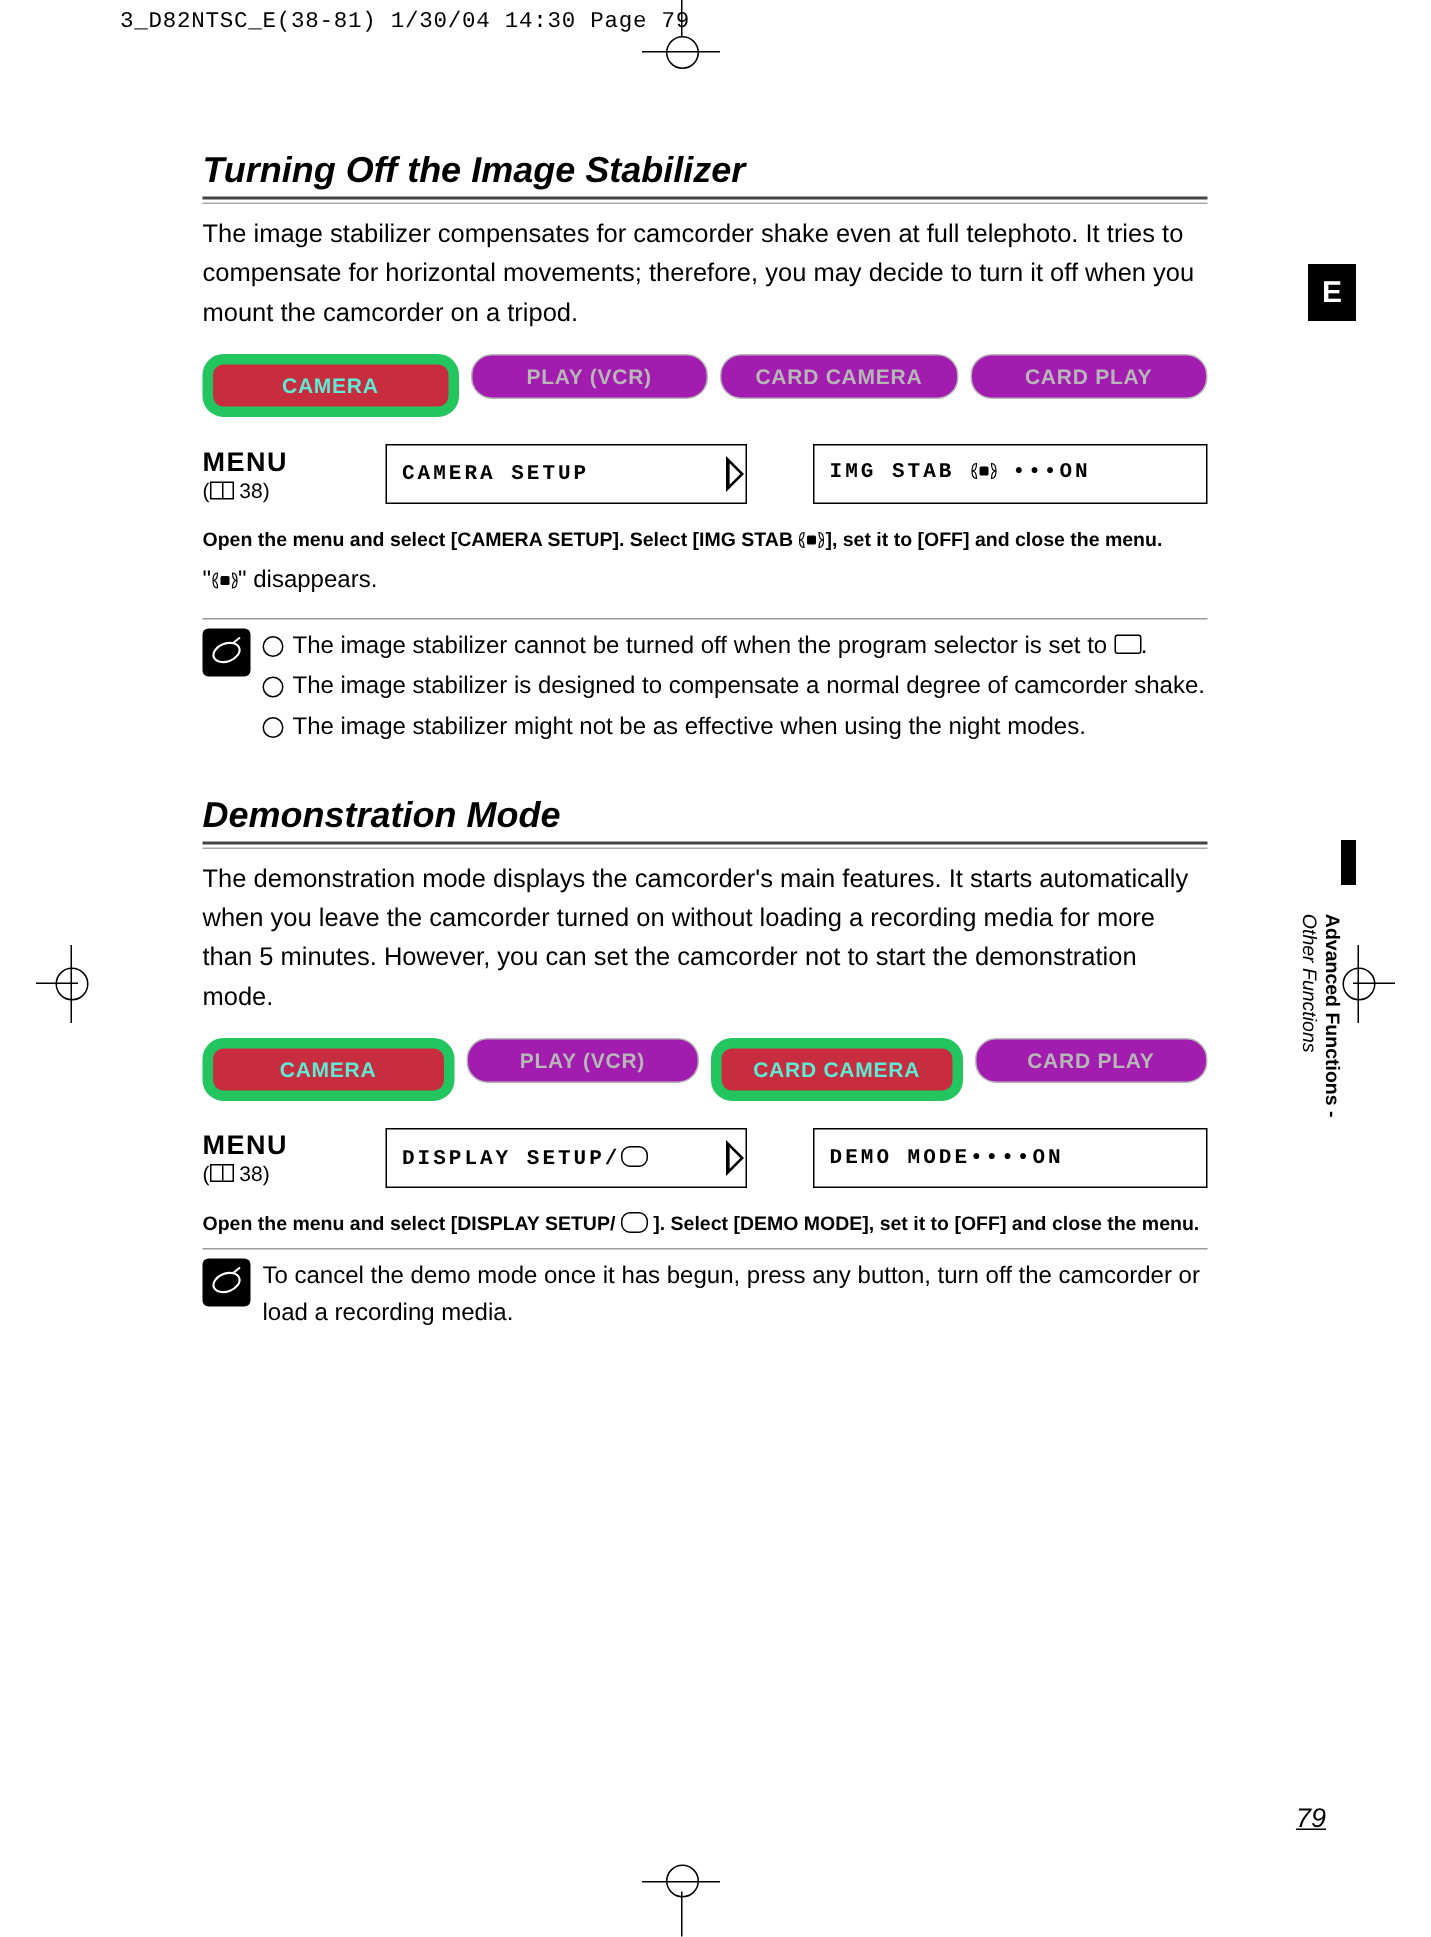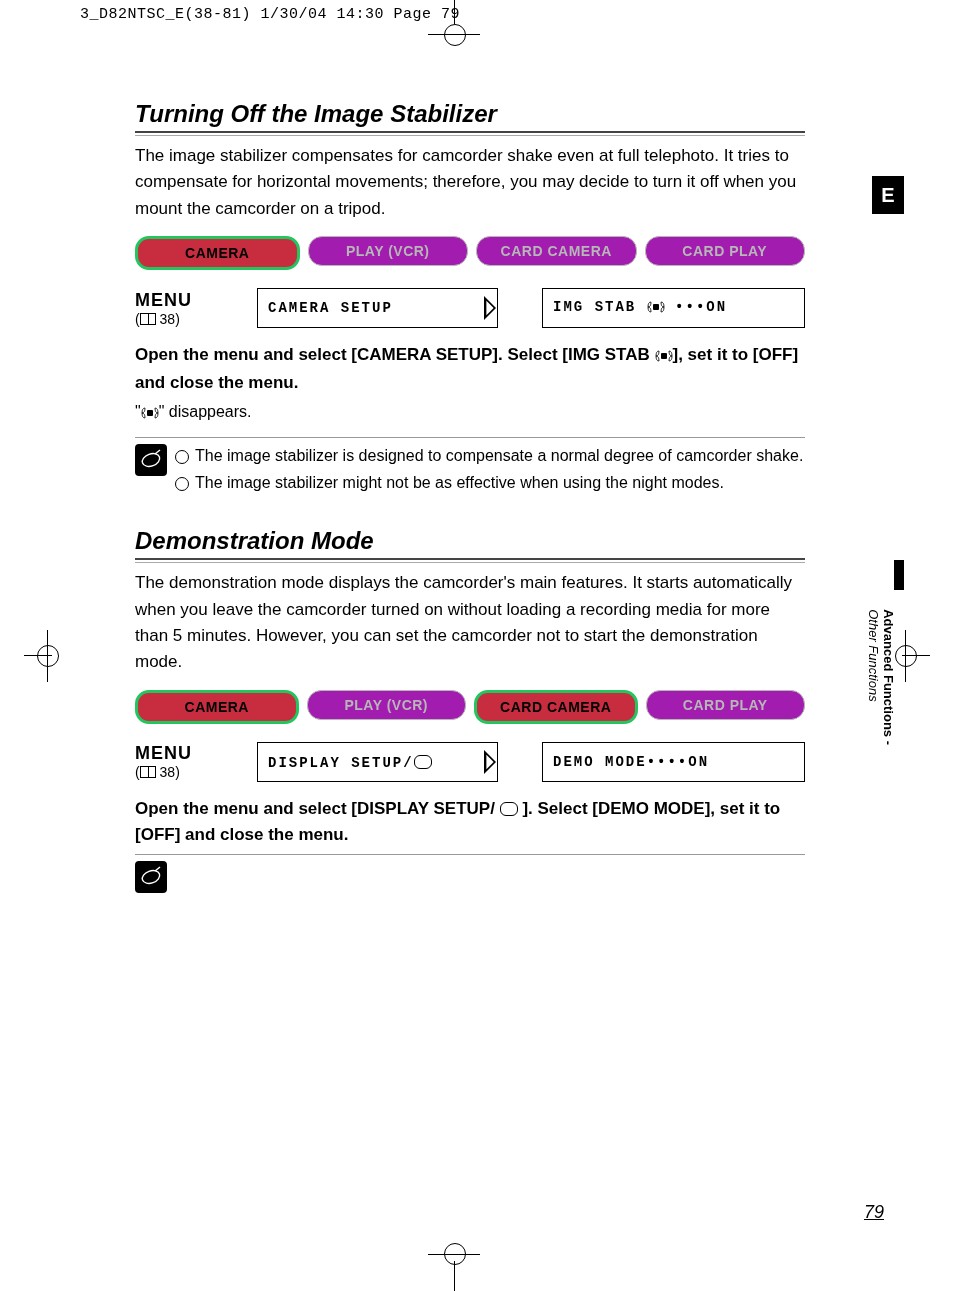--- a/index.html
+++ b/index.html
@@ -147,22 +147,22 @@
     border-radius: 14px;
     display: flex;
     align-items: center;
     justify-content: center;
     font-size: 14px;
     font-weight: bold;
     letter-spacing: 0.5px;
   }
   .mode-active {
     background: #c72d3f;
-    color: #000000;
-    border: 3px solid #22c55e;
+    color: #5eead4;
+    border: 7px solid #22c55e;
   }
   .mode-inactive {
     background: #a21caf;
     color: #b7b7b7;
     border: 1px solid #b7b7b7;
   }
 
   .menu-row {
     display: flex;
     align-items: center;
@@ -203,21 +203,21 @@
     bottom: 0;
     width: 18px;
     display: flex;
     align-items: center;
     justify-content: center;
   }
   .menu-arrow svg { width: 12px; height: 24px; }
 
   .instruction {
     font-weight: bold;
-    font-size: 17px;
+    font-size: 13px;
     line-height: 1.55;
     margin: 6px 0 6px 0;
   }
   .small-note {
     font-size: 16px;
     margin: 4px 0 14px 0;
   }
 
   .note-block {
     display: flex;
@@ -424,20 +424,24 @@
       <div class="box">
         <svg width="22" height="22" viewBox="0 0 22 22">
             <ellipse cx="11" cy="11" rx="9" ry="6" fill="none" stroke="#fff" stroke-width="1.4" transform="rotate(-20 11 11)"></ellipse>
             <line x1="15" y1="5" x2="20" y2="1" stroke="#fff" stroke-width="1.4"></line>
           </svg>
       </div>
     </div>
     <div class="note-list">
       <div class="item">
         <span class="bullet"><span class="circ"></span></span>
+        <span>The image stabilizer cannot be turned off when the program selector is set to <span class="rect-icon"></span>.</span>
+      </div>
+      <div class="item">
+        <span class="bullet"><span class="circ"></span></span>
         <span>The image stabilizer is designed to compensate a normal degree of camcorder shake.</span>
       </div>
       <div class="item">
         <span class="bullet"><span class="circ"></span></span>
         <span>The image stabilizer might not be as effective when using the night modes.</span>
       </div>
     </div>
   </div>
 
   <h2 class="section-head" style="margin-top:30px">Demonstration Mode</h2>
@@ -475,17 +479,18 @@
 
   <div class="note-block">
     <div class="note-icon">
       <div class="box">
         <svg width="22" height="22" viewBox="0 0 22 22">
             <ellipse cx="11" cy="11" rx="9" ry="6" fill="none" stroke="#fff" stroke-width="1.4" transform="rotate(-20 11 11)"></ellipse>
             <line x1="15" y1="5" x2="20" y2="1" stroke="#fff" stroke-width="1.4"></line>
           </svg>
       </div>
     </div>
+    <div class="note-list">To cancel the demo mode once it has begun, press any button, turn off the camcorder or load a recording media.</div>
   </div>
 
 </div>
 
 <div class="page-num">79</div>
 
 </body></html>

